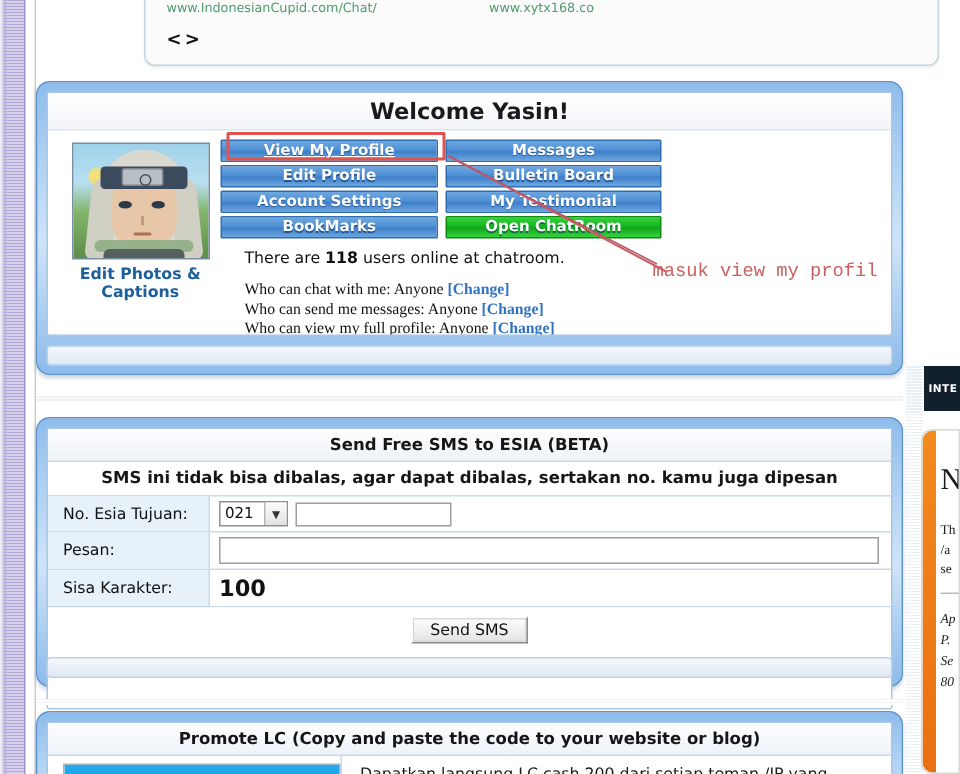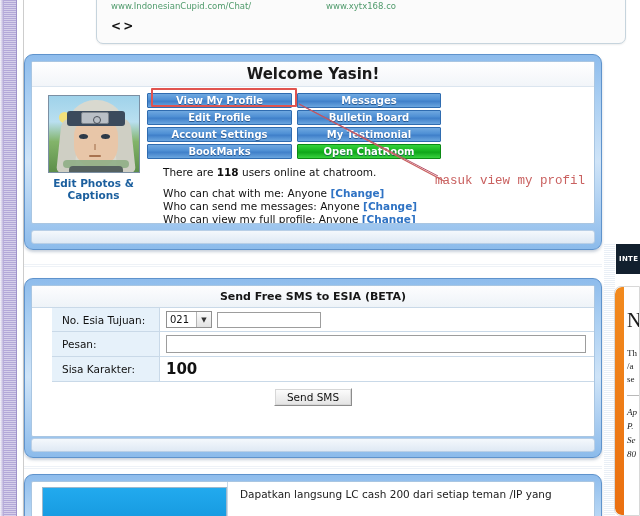--- a/index.html
+++ b/index.html
@@ -202,21 +202,21 @@
   
   #info-block {
     padding: 7px 0 0 16px;
     font-size: 10.5px;
     color: #111;
     line-height: 13px;
     font-family: "DejaVu Sans", sans-serif;
   }
   #info-block .bold { font-weight: bold; }
   #privacy-lines { margin-top: 8px; }
-  .priv-line { white-space: nowrap; }
+  .priv-line { white-space: nowrap; font-family: Liberation Serif, serif; }
   .change-link { color: #2f73c4; font-weight: bold; cursor: pointer; }
 
   
   #anno-rect {
     position: absolute;
     left: 151px; top: 88px;
     width: 146px; height: 19px;
     border: 2px solid #e0544f;
     border-radius: 1px;
     pointer-events: none;
@@ -233,21 +233,21 @@
     font-size: 12.5px;
     color: #c9605f;
     white-space: nowrap;
   }
 
   
   #sms-panel {
     left: 24px; top: 278px;
     width: 578px; height: 180px;
   }
-  #sms-inner { height: 152px; }
+  #sms-inner { height: 188px; }
 
   .sec-title {
     text-align: center;
     font-size: 11px;
     font-weight: bold;
     color: #161616;
     padding: 4px 0 4px;
     background: linear-gradient(180deg,#fdfdfe 0%, #eef3f8 100%);
     border-bottom: 1px solid #c9d9e8;
     font-family: "DejaVu Sans", sans-serif;
@@ -260,21 +260,20 @@
     padding: 4px 0 5px;
     border-bottom: 1px solid #c9d9e8;
     background: #ffffff;
     font-family: "DejaVu Sans", sans-serif;
   }
   .form-row {
     display: flex;
     border-bottom: 1px solid #c9d9e8;
     min-height: 24px;
     align-items: center;
-    margin-left: 20px;
   }
   .form-label {
     width: 108px;
     padding-left: 10px;
     font-size: 10.5px;
     color: #111;
     background: #e6f1fa;
     align-self: stretch;
     display: flex;
     align-items: center;
@@ -492,20 +491,21 @@
       </div>
     </div>
     <div class="panel-foot"></div>
   </div>
 
   <div class="band" style="top:264px"></div>
 
   <div class="panel" id="sms-panel">
     <div class="panel-inner" id="sms-inner">
       <div class="sec-title">Send Free SMS to ESIA (BETA)</div>
+      <div id="sms-subtitle">SMS ini tidak bisa dibalas, agar dapat dibalas, sertakan no. kamu juga dipesan</div>
 
       <div class="form-row">
         <div class="form-label">No. Esia Tujuan:</div>
         <div class="form-field">
           <div class="sel">
             <span>021</span>
             <span class="arrow">▼</span>
           </div>
           <input class="txt" id="esia-num" type="text" value="" placeholder="" style="">
         </div>
@@ -529,20 +529,21 @@
         <button id="send-sms-btn">Send SMS</button>
       </div>
     </div>
     <div class="panel-foot"></div>
   </div>
 
   <div class="band" style="top:466px"></div>
 
   <div class="panel" id="promote-panel">
     <div class="panel-inner" id="promote-inner">
+      <div class="sec-title">Promote LC (Copy and paste the code to your website or blog)</div>
       <div id="promote-body">
         <div id="promo-thumb">
           
         </div>
         <div id="promo-text">Dapatkan langsung LC cash 200 dari setiap teman /IP yang</div>
       </div>
     </div>
   </div>
 
   <div id="right-mini-strip"></div>

